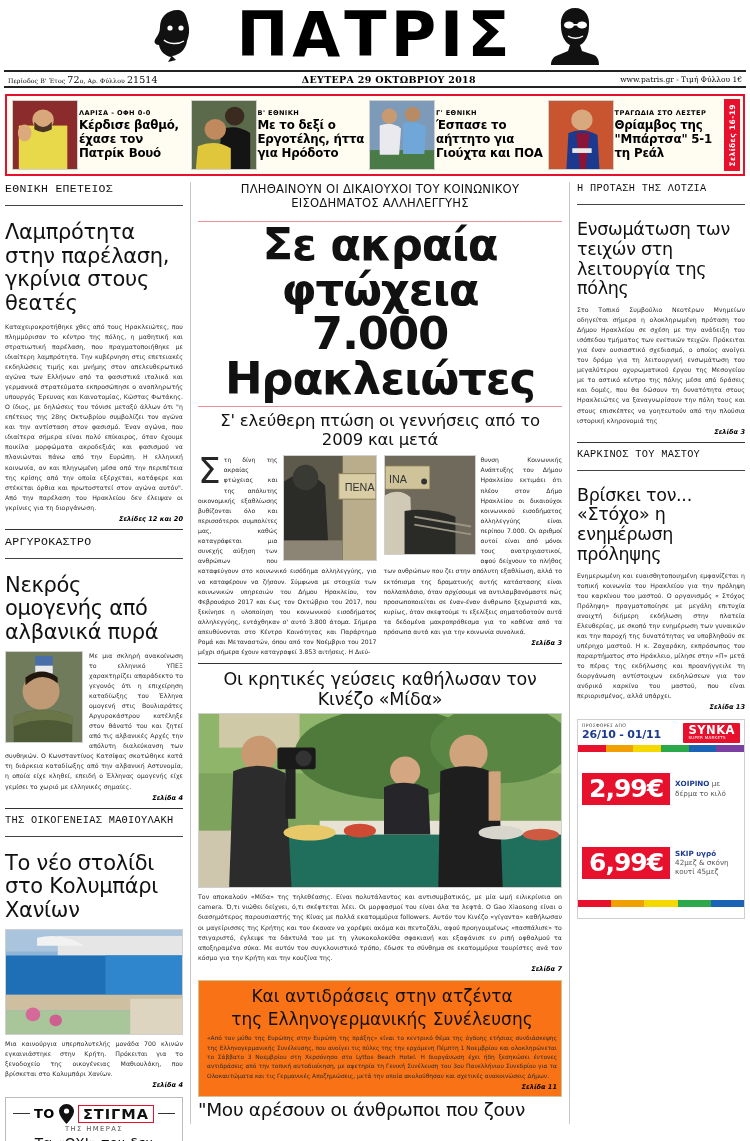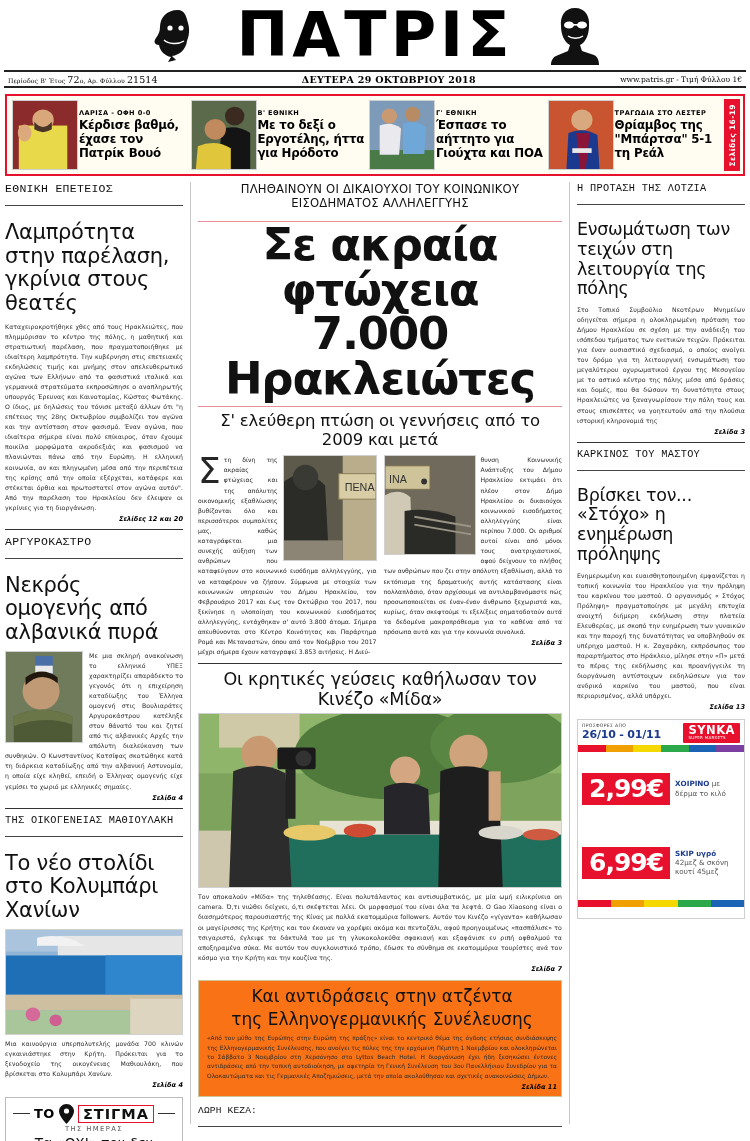--- a/index.html
+++ b/index.html
@@ -435,21 +435,20 @@
       </div>
 
       <div class="yellowbox">
         <div class="yb-head">Και αντιδράσεις στην ατζέντα</div>
         <div class="yb-head">της Ελληνογερμανικής Συνέλευσης</div>
         <div class="yb-body">«Από τον μύθο της Ευρώπης στην Ευρώπη της πράξης» είναι το κεντρικό θέμα της όγδοης ετήσιας συνδιάσκεψης της Ελληνογερμανικής Συνέλευσης, που ανοίγει τις πύλες της την ερχόμενη Πέμπτη 1 Νοεμβρίου και ολοκληρώνεται το Σάββατο 3 Νοεμβρίου στη Χερσόνησο στο Lyttos Beach Hotel. Η διοργάνωση έχει ήδη ξεσηκώσει έντονες αντιδράσεις από την τοπική αυτοδιοίκηση, με αφετηρία τη Γενική Συνέλευση του 3ου Πανελλήνιου Συνεδρίου για τα Ολοκαυτώματα και τις Γερμανικές Αποζημιώσεις, μετά την οποία ακολούθησαν και σχετικές ανακοινώσεις Δήμων.</div>
         <span class="pageref">Σελίδα 11</span>
       </div>
 
       <div>
-        <div class="kicker iv-kicker">ΛΩΡΗ ΚΕΖΑ:</div>
         <div class="iv-head">"Μου αρέσουν οι άνθρωποι που ζουν</div>
 
       </div>
     </div>
 
     <div class="col-right">
 
       <div>
         <div class="kicker k-small">Η ΠΡΟΤΑΣΗ ΤΗΣ ΛΟΤΖΙΑ</div>
         <div class="headline h-sm">Ενσωμάτωση των τειχών στη λειτουργία της πόλης</div>

